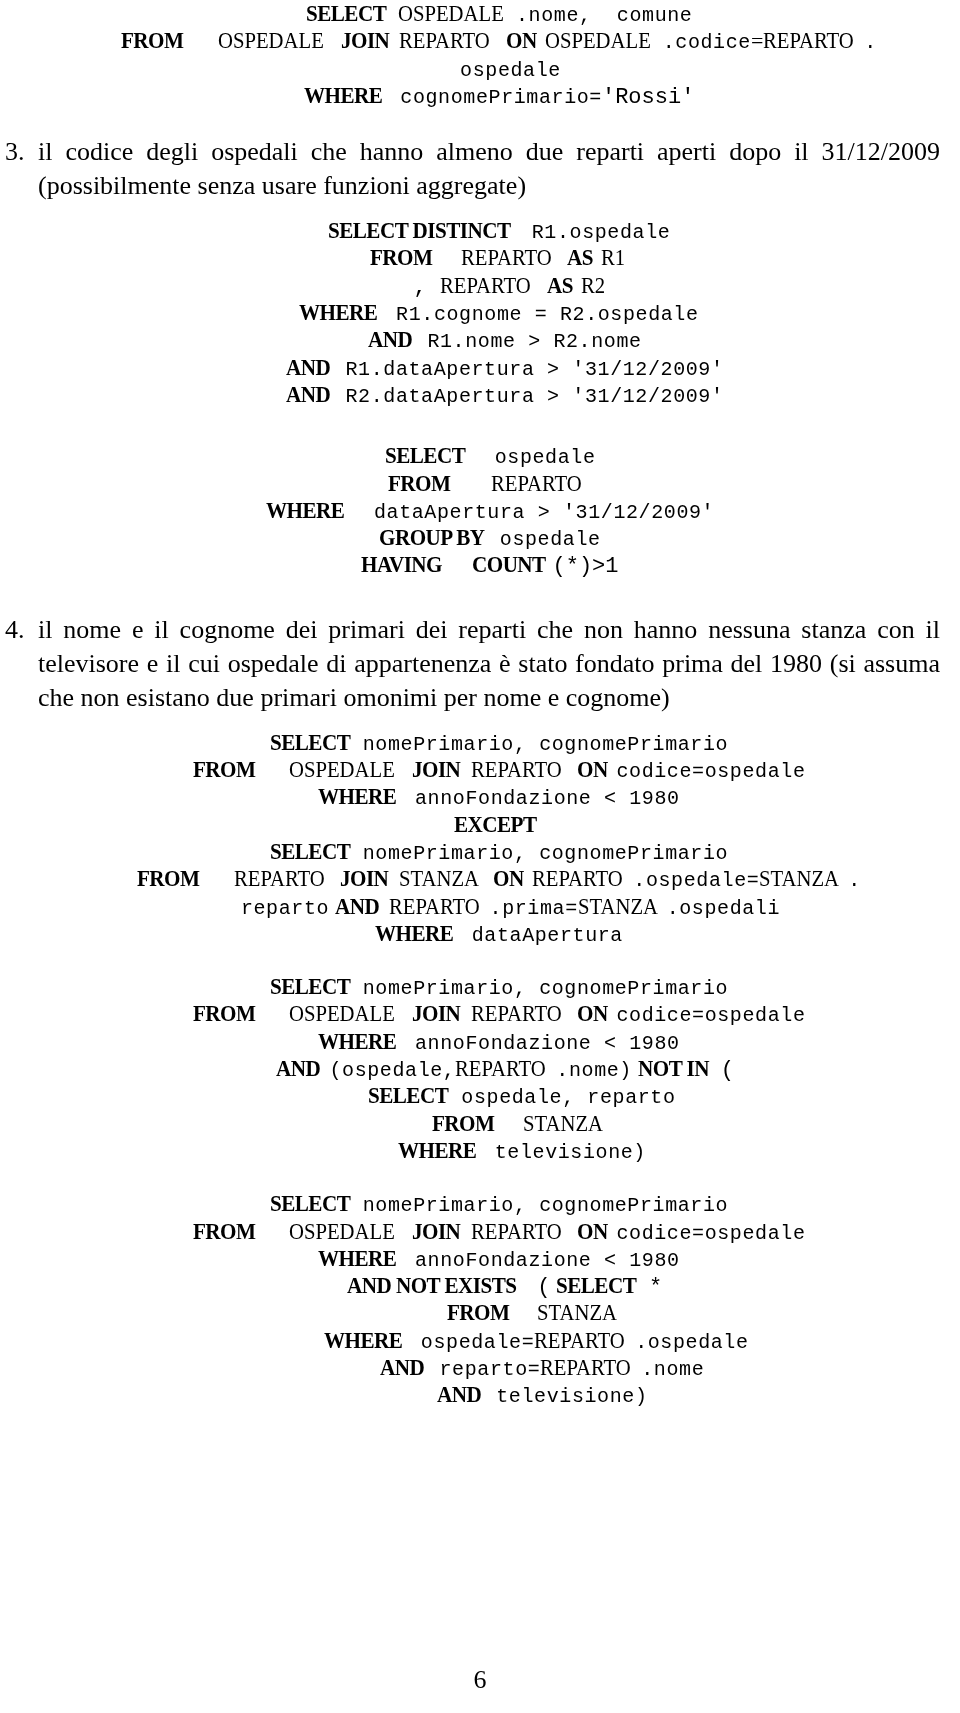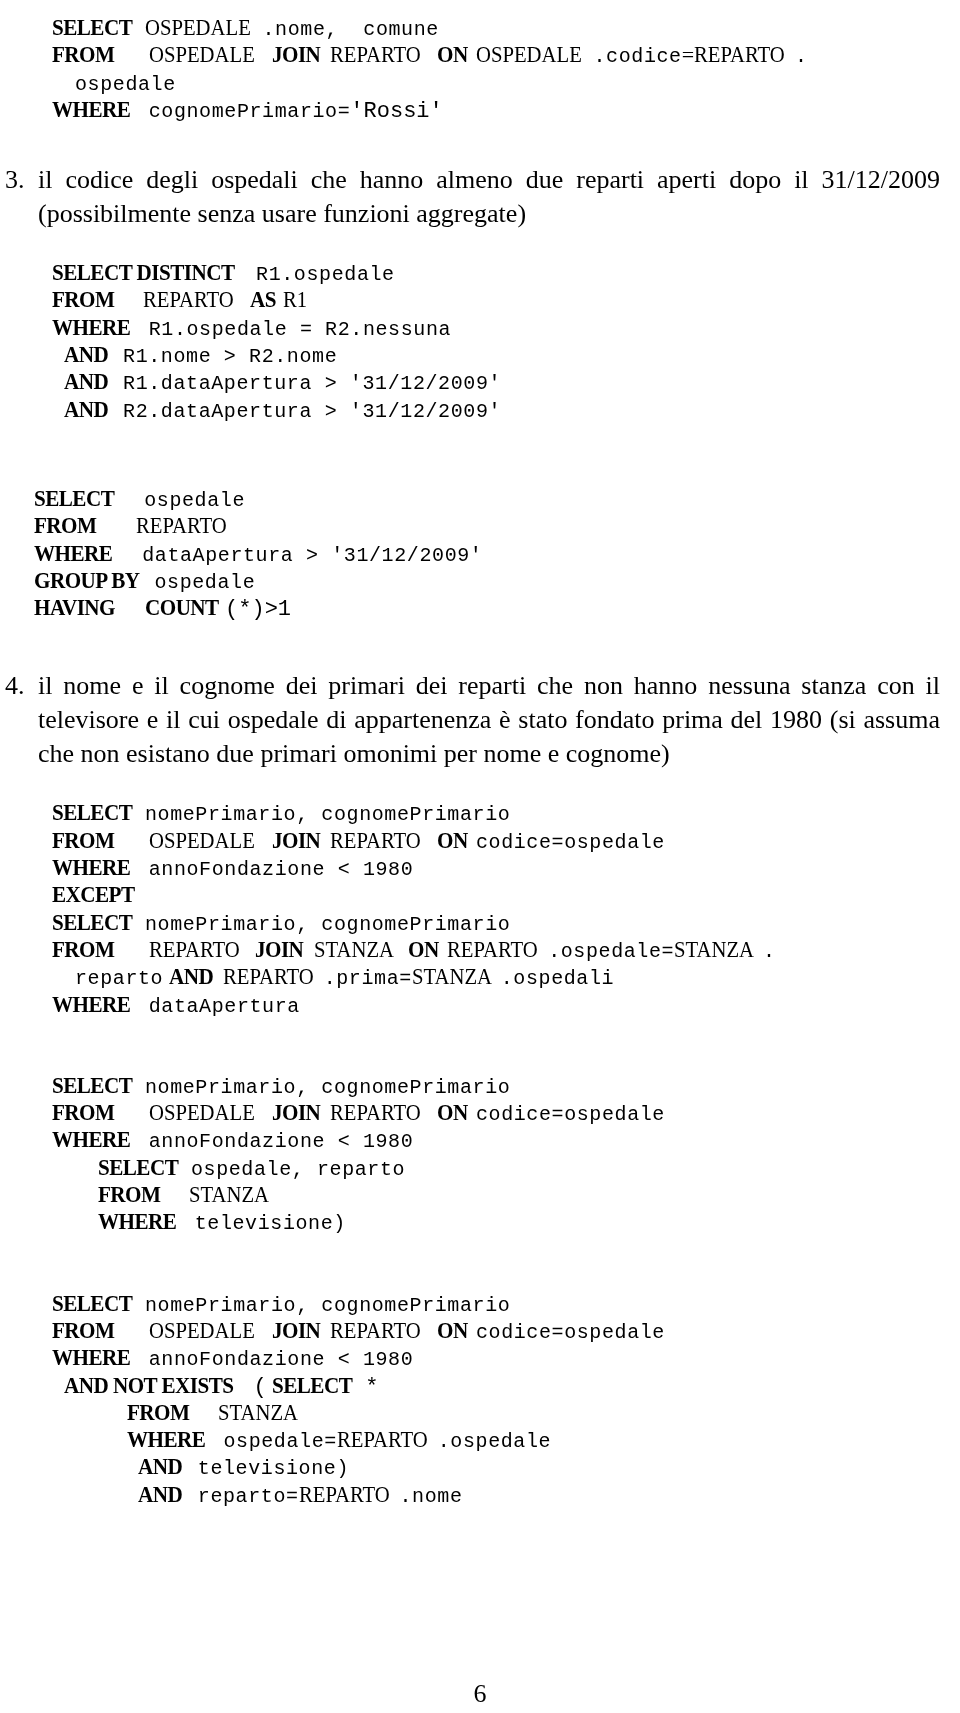--- a/index.html
+++ b/index.html
@@ -20,22 +20,23 @@
   .page {
     position: relative;
     width: 960px;
     height: 1713px;
     box-sizing: border-box;
     padding: 0;
   }
 
   
   .code-block {
-    margin: 14px;
+    margin: 0;
     padding: 0;
+    text-align: center;
   }
   .code-line {
     display: block;
     white-space: pre;
     line-height: 27.3px;
     height: 27.3px;
     font-size: 23px;
     font-family: "Liberation Serif", "DejaVu Serif", serif;
   }
   
@@ -132,21 +133,22 @@
   <div class="item">
     <div class="item-num">3.</div>
     <div class="item-body">il codice degli ospedali che hanno almeno due reparti aperti dopo il 31/12/2009 (possibilmente senza usare funzioni aggregate)</div>
   </div>
 
   <div class="gap-sm"></div>
 
   <div class="code-block indent-code">
       <span class="code-line"><span class="kw">SELECT DISTINCT</span> <span class="id">R1.ospedale</span></span>
       <span class="code-line"><span class="kw">FROM</span>    <span class="rel">REPARTO</span> <span class="kw">AS</span> <span class="rel">R1</span></span>
-      <span class="code-line"><span class="kw">WHERE</span>  <span class="id">R1.ospedale = R2.nessuna</span></span>
+      <span class="code-line">    <span class="lit">, </span><span class="rel">REPARTO</span> <span class="kw">AS</span> <span class="rel">R2</span></span>
+      <span class="code-line"><span class="kw">WHERE</span>  <span class="id">R1.cognome = R2.ospedale</span></span>
       <span class="code-line">  <span class="kw">AND</span>  <span class="id">R1.nome &gt; R2.nome</span></span>
       <span class="code-line">  <span class="kw">AND</span>  <span class="id">R1.dataApertura &gt; '31/12/2009'</span></span>
       <span class="code-line">  <span class="kw">AND</span>  <span class="id">R2.dataApertura &gt; '31/12/2009'</span></span>
     </div>
 
   <div class="gap-lg"></div>
 
   <div class="code-block indent-code2">
       <span class="code-line"><span class="kw">SELECT</span>    <span class="id">ospedale</span></span>
       <span class="code-line"><span class="kw">FROM</span>      <span class="rel">REPARTO</span></span>
@@ -174,33 +176,34 @@
       <span class="code-line">    <span class="id">reparto</span> <span class="kw">AND</span> <span class="rel">REPARTO</span><span class="id">.prima=</span><span class="rel">STANZA</span><span class="id">.ospedali</span></span>
       <span class="code-line"><span class="kw">WHERE</span>  <span class="id">dataApertura</span></span>
     </div>
 
   <div class="gap-md"></div>
 
   <div class="code-block indent-code">
       <span class="code-line"><span class="kw">SELECT</span> <span class="id">nomePrimario, cognomePrimario</span></span>
       <span class="code-line"><span class="kw">FROM</span>     <span class="rel">OSPEDALE</span> <span class="kw">JOIN</span> <span class="rel">REPARTO</span> <span class="kw">ON</span> <span class="id">codice=ospedale</span></span>
       <span class="code-line"><span class="kw">WHERE</span>  <span class="id">annoFondazione &lt; 1980</span></span>
+      <span class="code-line">  <span class="kw">AND</span> <span class="id">(ospedale,</span><span class="rel">REPARTO</span><span class="id">.nome)</span> <span class="kw">NOT IN</span> <span class="lit">(</span></span>
       <span class="code-line">        <span class="kw">SELECT</span> <span class="id">ospedale, reparto</span></span>
       <span class="code-line">        <span class="kw">FROM</span>    <span class="rel">STANZA</span></span>
       <span class="code-line">        <span class="kw">WHERE</span>  <span class="id">televisione)</span></span>
     </div>
 
   <div class="gap-md"></div>
 
   <div class="code-block indent-code">
       <span class="code-line"><span class="kw">SELECT</span> <span class="id">nomePrimario, cognomePrimario</span></span>
       <span class="code-line"><span class="kw">FROM</span>     <span class="rel">OSPEDALE</span> <span class="kw">JOIN</span> <span class="rel">REPARTO</span> <span class="kw">ON</span> <span class="id">codice=ospedale</span></span>
       <span class="code-line"><span class="kw">WHERE</span>  <span class="id">annoFondazione &lt; 1980</span></span>
       <span class="code-line">  <span class="kw">AND NOT EXISTS</span> <span class="lit">(</span> <span class="kw">SELECT</span> <span class="lit">*</span></span>
       <span class="code-line">             <span class="kw">FROM</span>    <span class="rel">STANZA</span></span>
       <span class="code-line">             <span class="kw">WHERE</span>  <span class="id">ospedale=</span><span class="rel">REPARTO</span><span class="id">.ospedale</span></span>
+      <span class="code-line">               <span class="kw">AND</span>  <span class="id">reparto=</span><span class="rel">REPARTO</span><span class="id">.nome</span></span>
       <span class="code-line">               <span class="kw">AND</span>  <span class="id">televisione)</span></span>
-      <span class="code-line">               <span class="kw">AND</span>  <span class="id">reparto=</span><span class="rel">REPARTO</span><span class="id">.nome</span></span>
     </div>
 
   <div class="pagenum">6</div>
 
 </div>
 
 </body></html>

